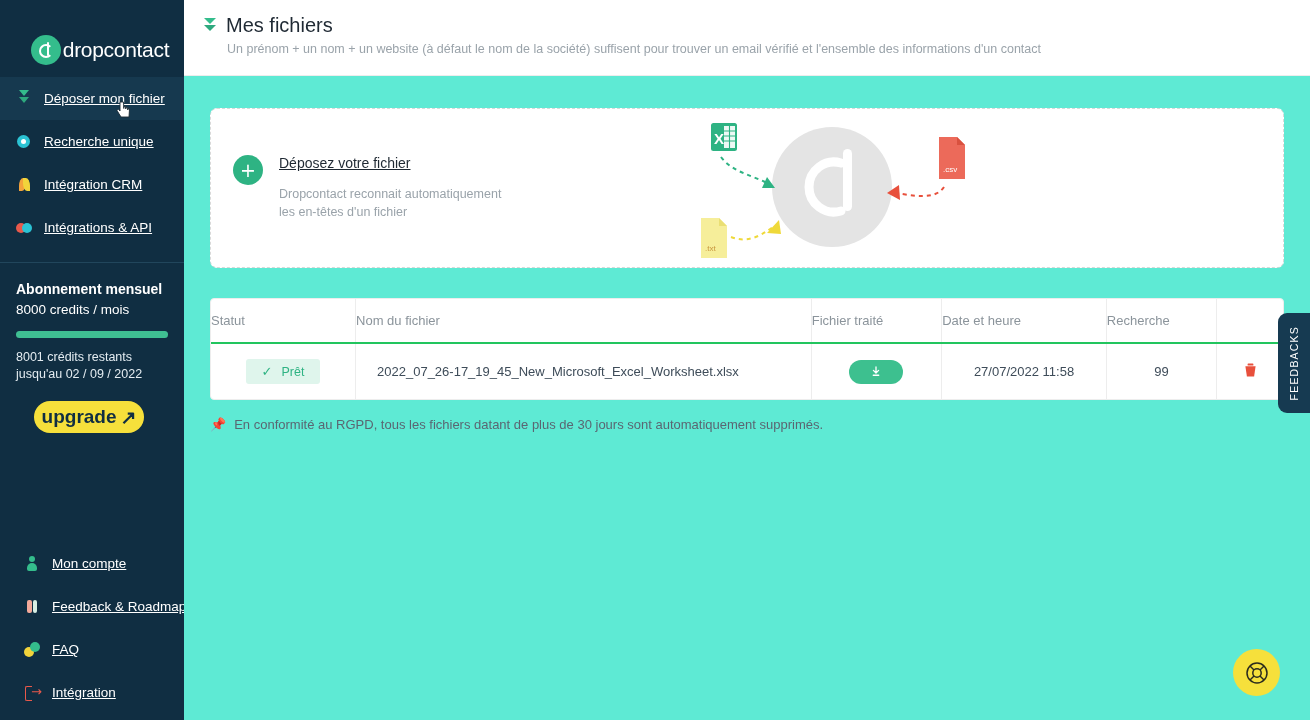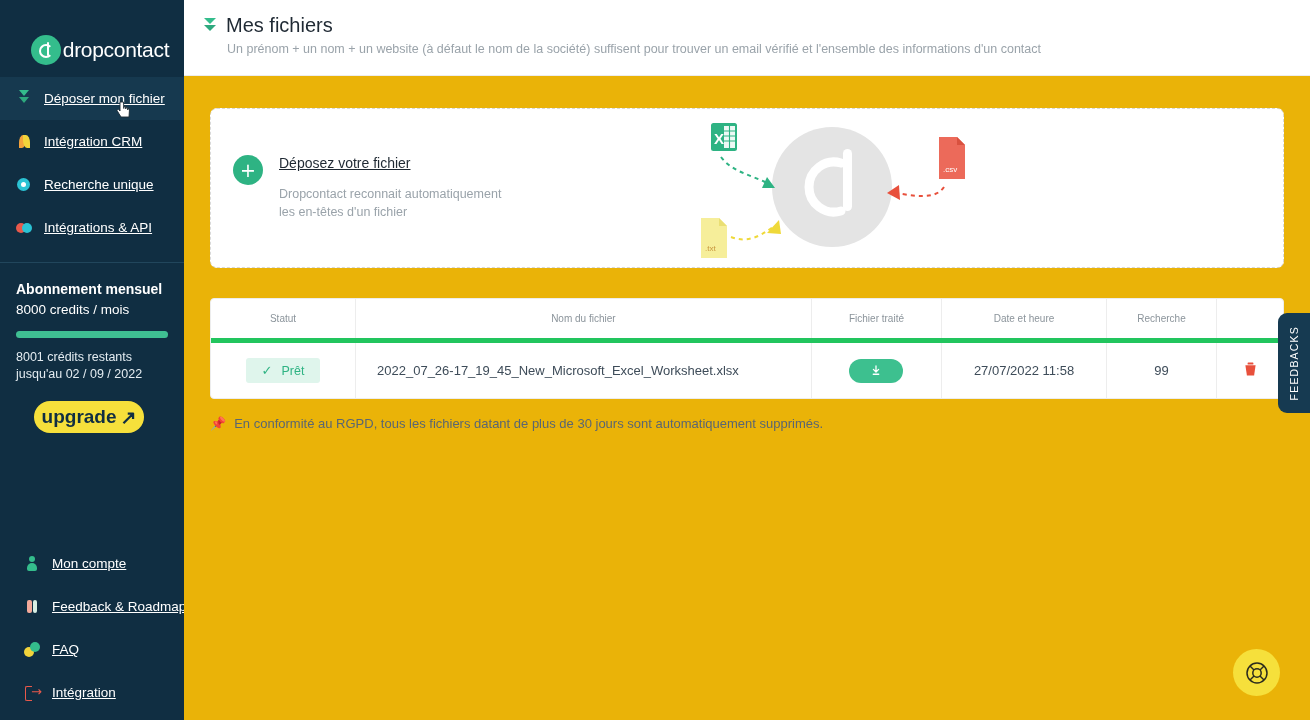--- a/index.html
+++ b/index.html
@@ -171,21 +171,21 @@
     width: 110px; height: 32px; border-radius: 16px;
     background:#F6E03B; color:#102E42;
     font-size:19px; font-weight:600;
     display:flex;align-items:center;justify-content:center;gap:4px;
     cursor:pointer; border:none;
     font-family:"Liberation Sans",sans-serif;
   }
   .nav-bottom { position:absolute; left:8px; bottom:6px; width:100%; }
 
   
-  #main { flex:1; height:720px; background:#eab308; display:flex; flex-direction:column; position:relative; }
+  #main { flex:1; height:720px; background:#5eead4; display:flex; flex-direction:column; position:relative; }
   .topbar {
     background:#ffffff; height:76px; border-bottom:1px solid #EDEDED;
     padding: 14px 0 0 19px;
   }
   .page-title-row { display:flex; align-items:center; gap:9px; }
   .title-ico { width:14px; height:17px; position:relative; display:inline-block; }
   .title-ico::before {
     content:""; position:absolute; left:1px; top:1px;
     border-left:6px solid transparent; border-right:6px solid transparent;
     border-top:6.5px solid #34BD8C;
@@ -218,23 +218,23 @@
   .upload-desc { margin-top:14px; font-size:12.5px; color:#9AA3AA; line-height:18px;}
 
   .illus { position:absolute; left:480px; top:6px; width:300px; height:150px; }
 
   
   .table-wrap {
     margin-top:30px; background:#ffffff; border:1px solid #EDEDED; border-radius:4px;
   }
   table { width:100%; border-collapse:collapse; }
   thead th {
-    font-size:10px; color:#8B949B; font-weight:400;
-    padding:14px 0; text-align:center;
-    border-bottom:5px solid #22c55e;
+    font-size:13px; color:#8B949B; font-weight:400;
+    padding:14px 0; text-align:left;
+    border-bottom:2px solid #22c55e;
     border-right:1px solid #EDEDED;
   }
   thead th:last-child { border-right:none; }
   tbody td {
     padding:15px 0; text-align:center; font-size:13px; color:#3E4C59;
     border-right:1px solid #EDEDED;
   }
   tbody td:last-child { border-right:none; }
   .col-statut{width:144px;} .col-name{width:454px;}
   .col-traite{width:130px;} .col-date{width:164px;}
@@ -285,26 +285,26 @@
       <div class="logo-mark"></div>
       <div class="logo-text">dropcontact</div>
     </div>
 
     <nav class="nav-top">
       <div class="nav-item active">
         <span class="ico ico-deposit"></span>
         <span class="nav-label">Déposer mon fichier</span>
       </div>
       <div class="nav-item">
+        <span class="ico ico-search-unique"></span>
+        <span class="nav-label">Recherche unique</span>
+      </div>
+      <div class="nav-item">
         <span class="ico ico-crm"></span>
         <span class="nav-label">Intégration CRM</span>
-      </div>
-      <div class="nav-item">
-        <span class="ico ico-search-unique"></span>
-        <span class="nav-label">Recherche unique</span>
       </div>
       <div class="nav-item">
         <span class="ico ico-api"></span>
         <span class="nav-label">Intégrations &amp; API</span>
       </div>
     </nav>
 
     <svg class="cursor-hand" viewBox="0 0 16 20">
       <path d="M4 2 L4 11 L2.5 9 L1 10.5 L5 17 L13 17 L13.5 9 L12 8.5 L11.8 10 L11.5 7.5 L10 7.2 L9.8 9 L9.5 6.5 L8 6.3 L7.8 8.5 L7.5 2 Z" fill="#ffffff" stroke="#1b2b36" stroke-width="0.9"></path>
     </svg>

